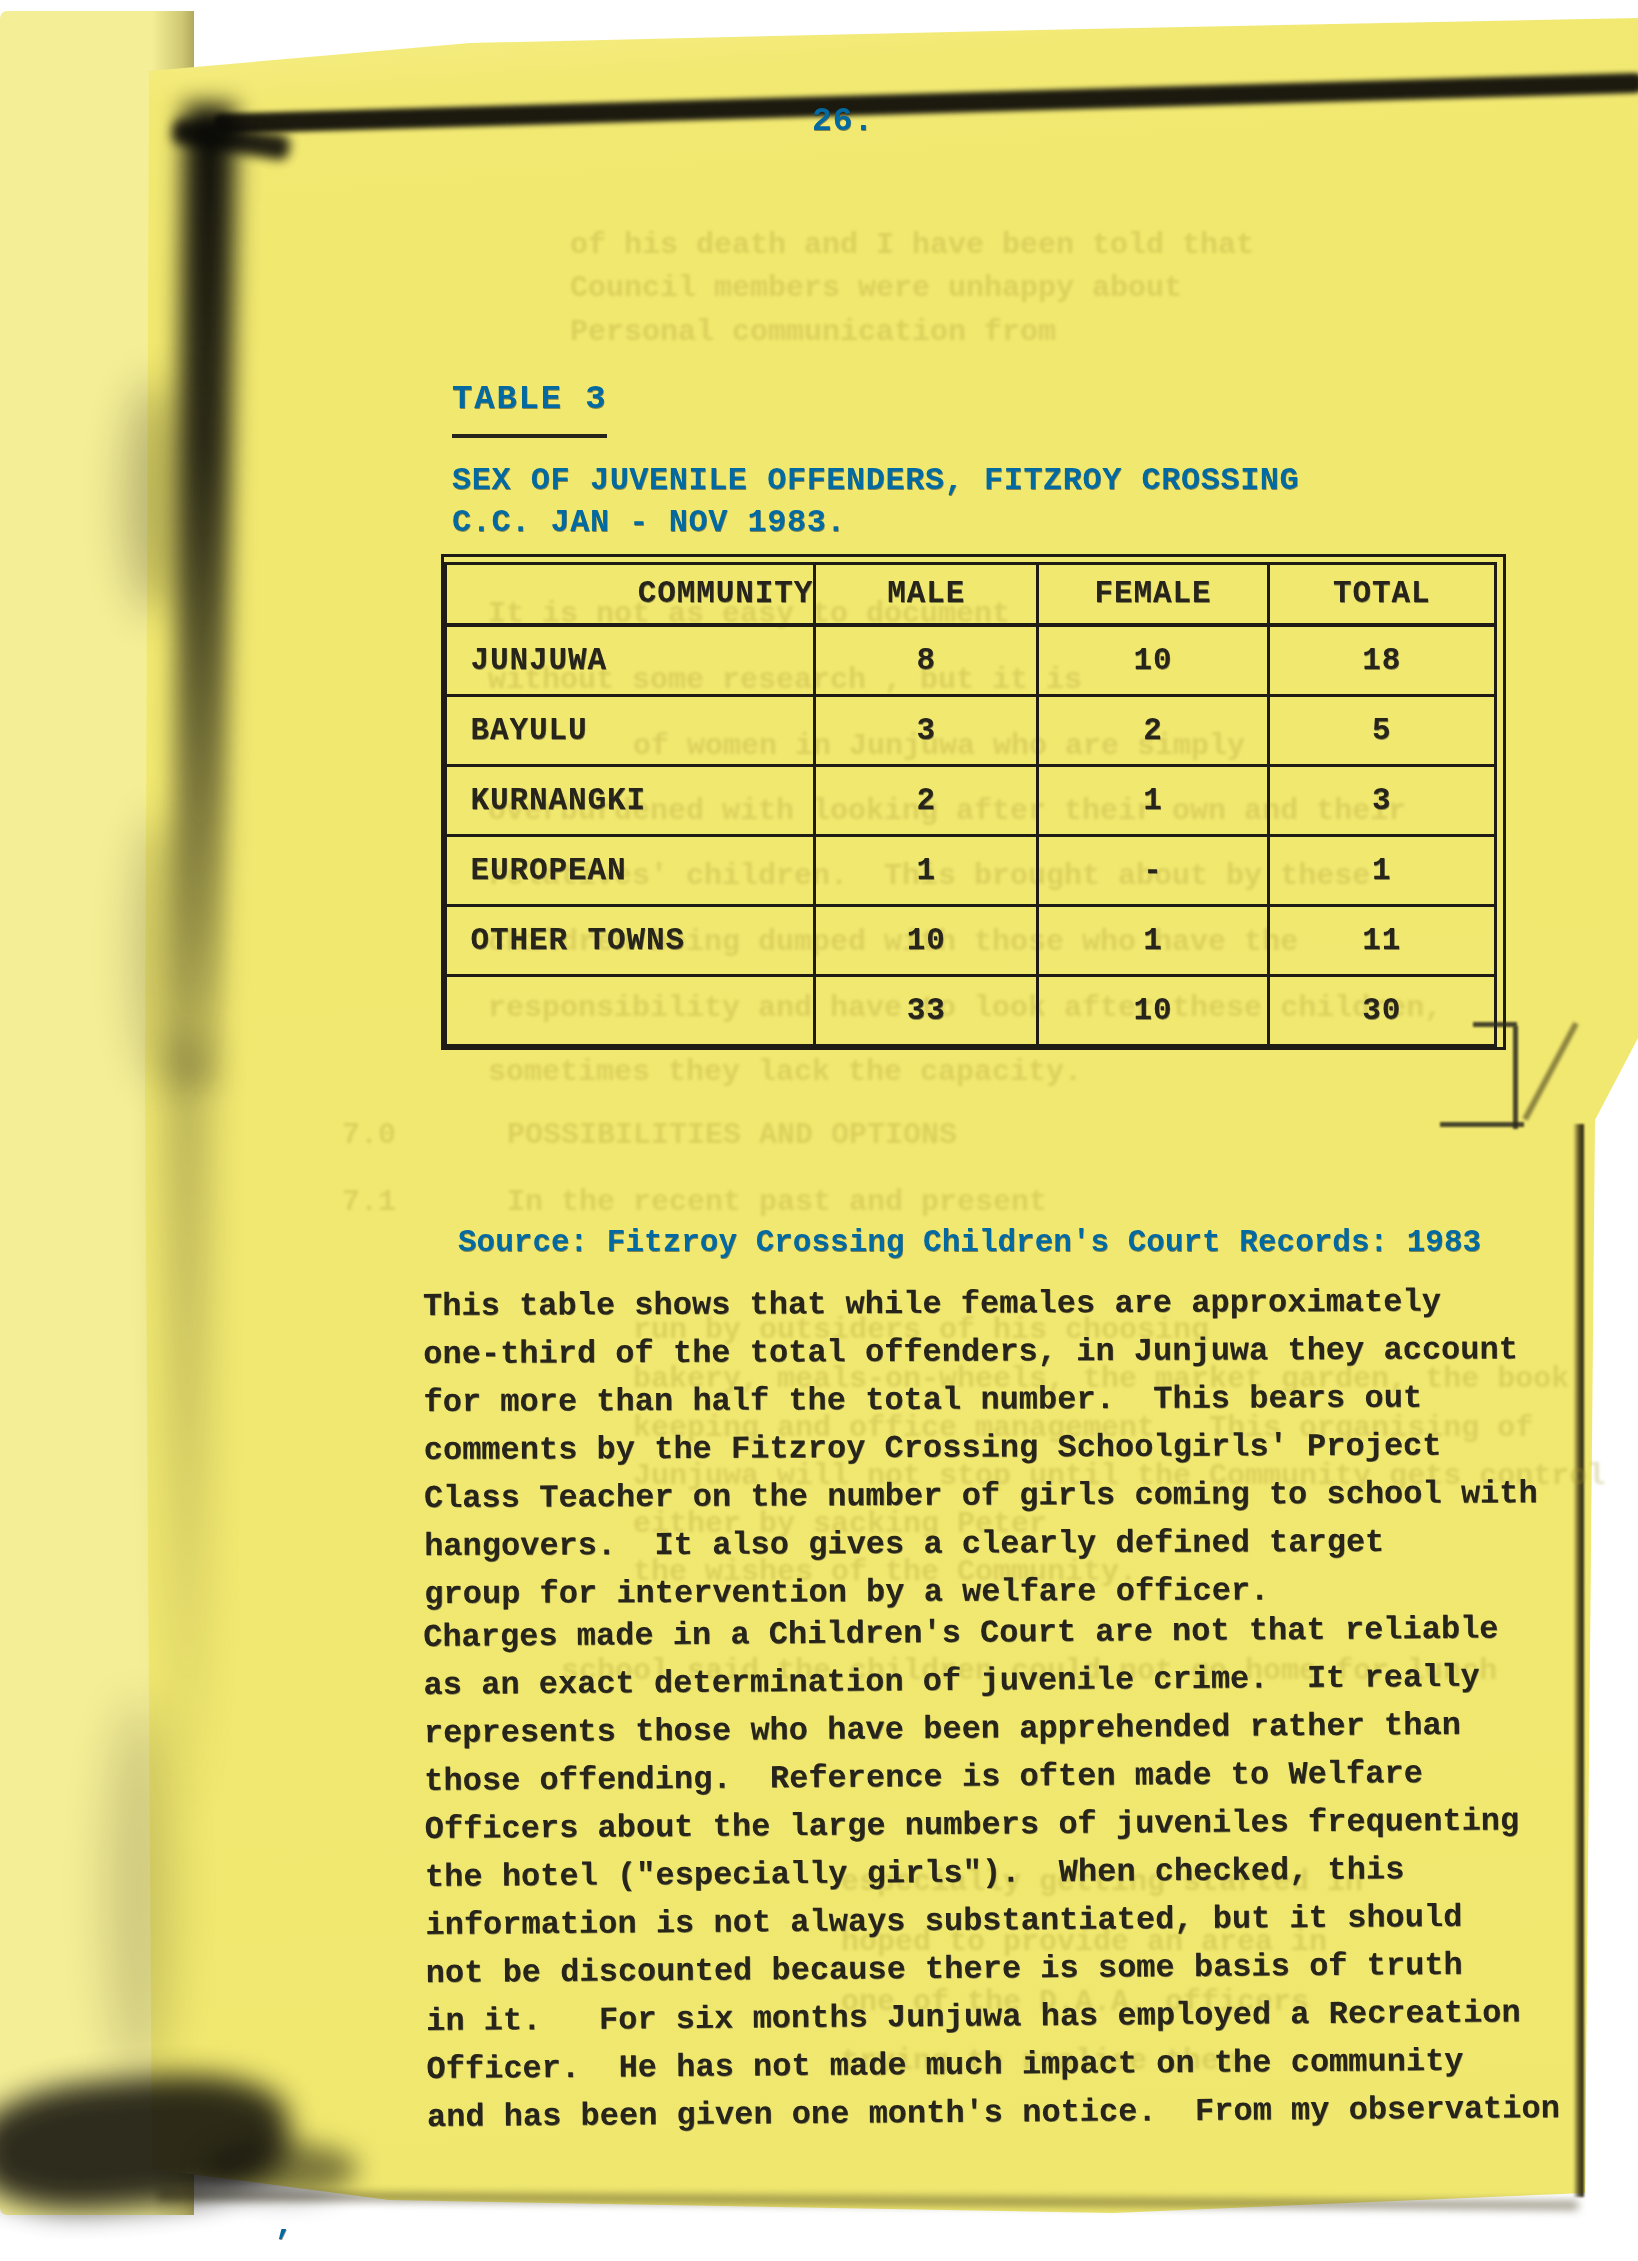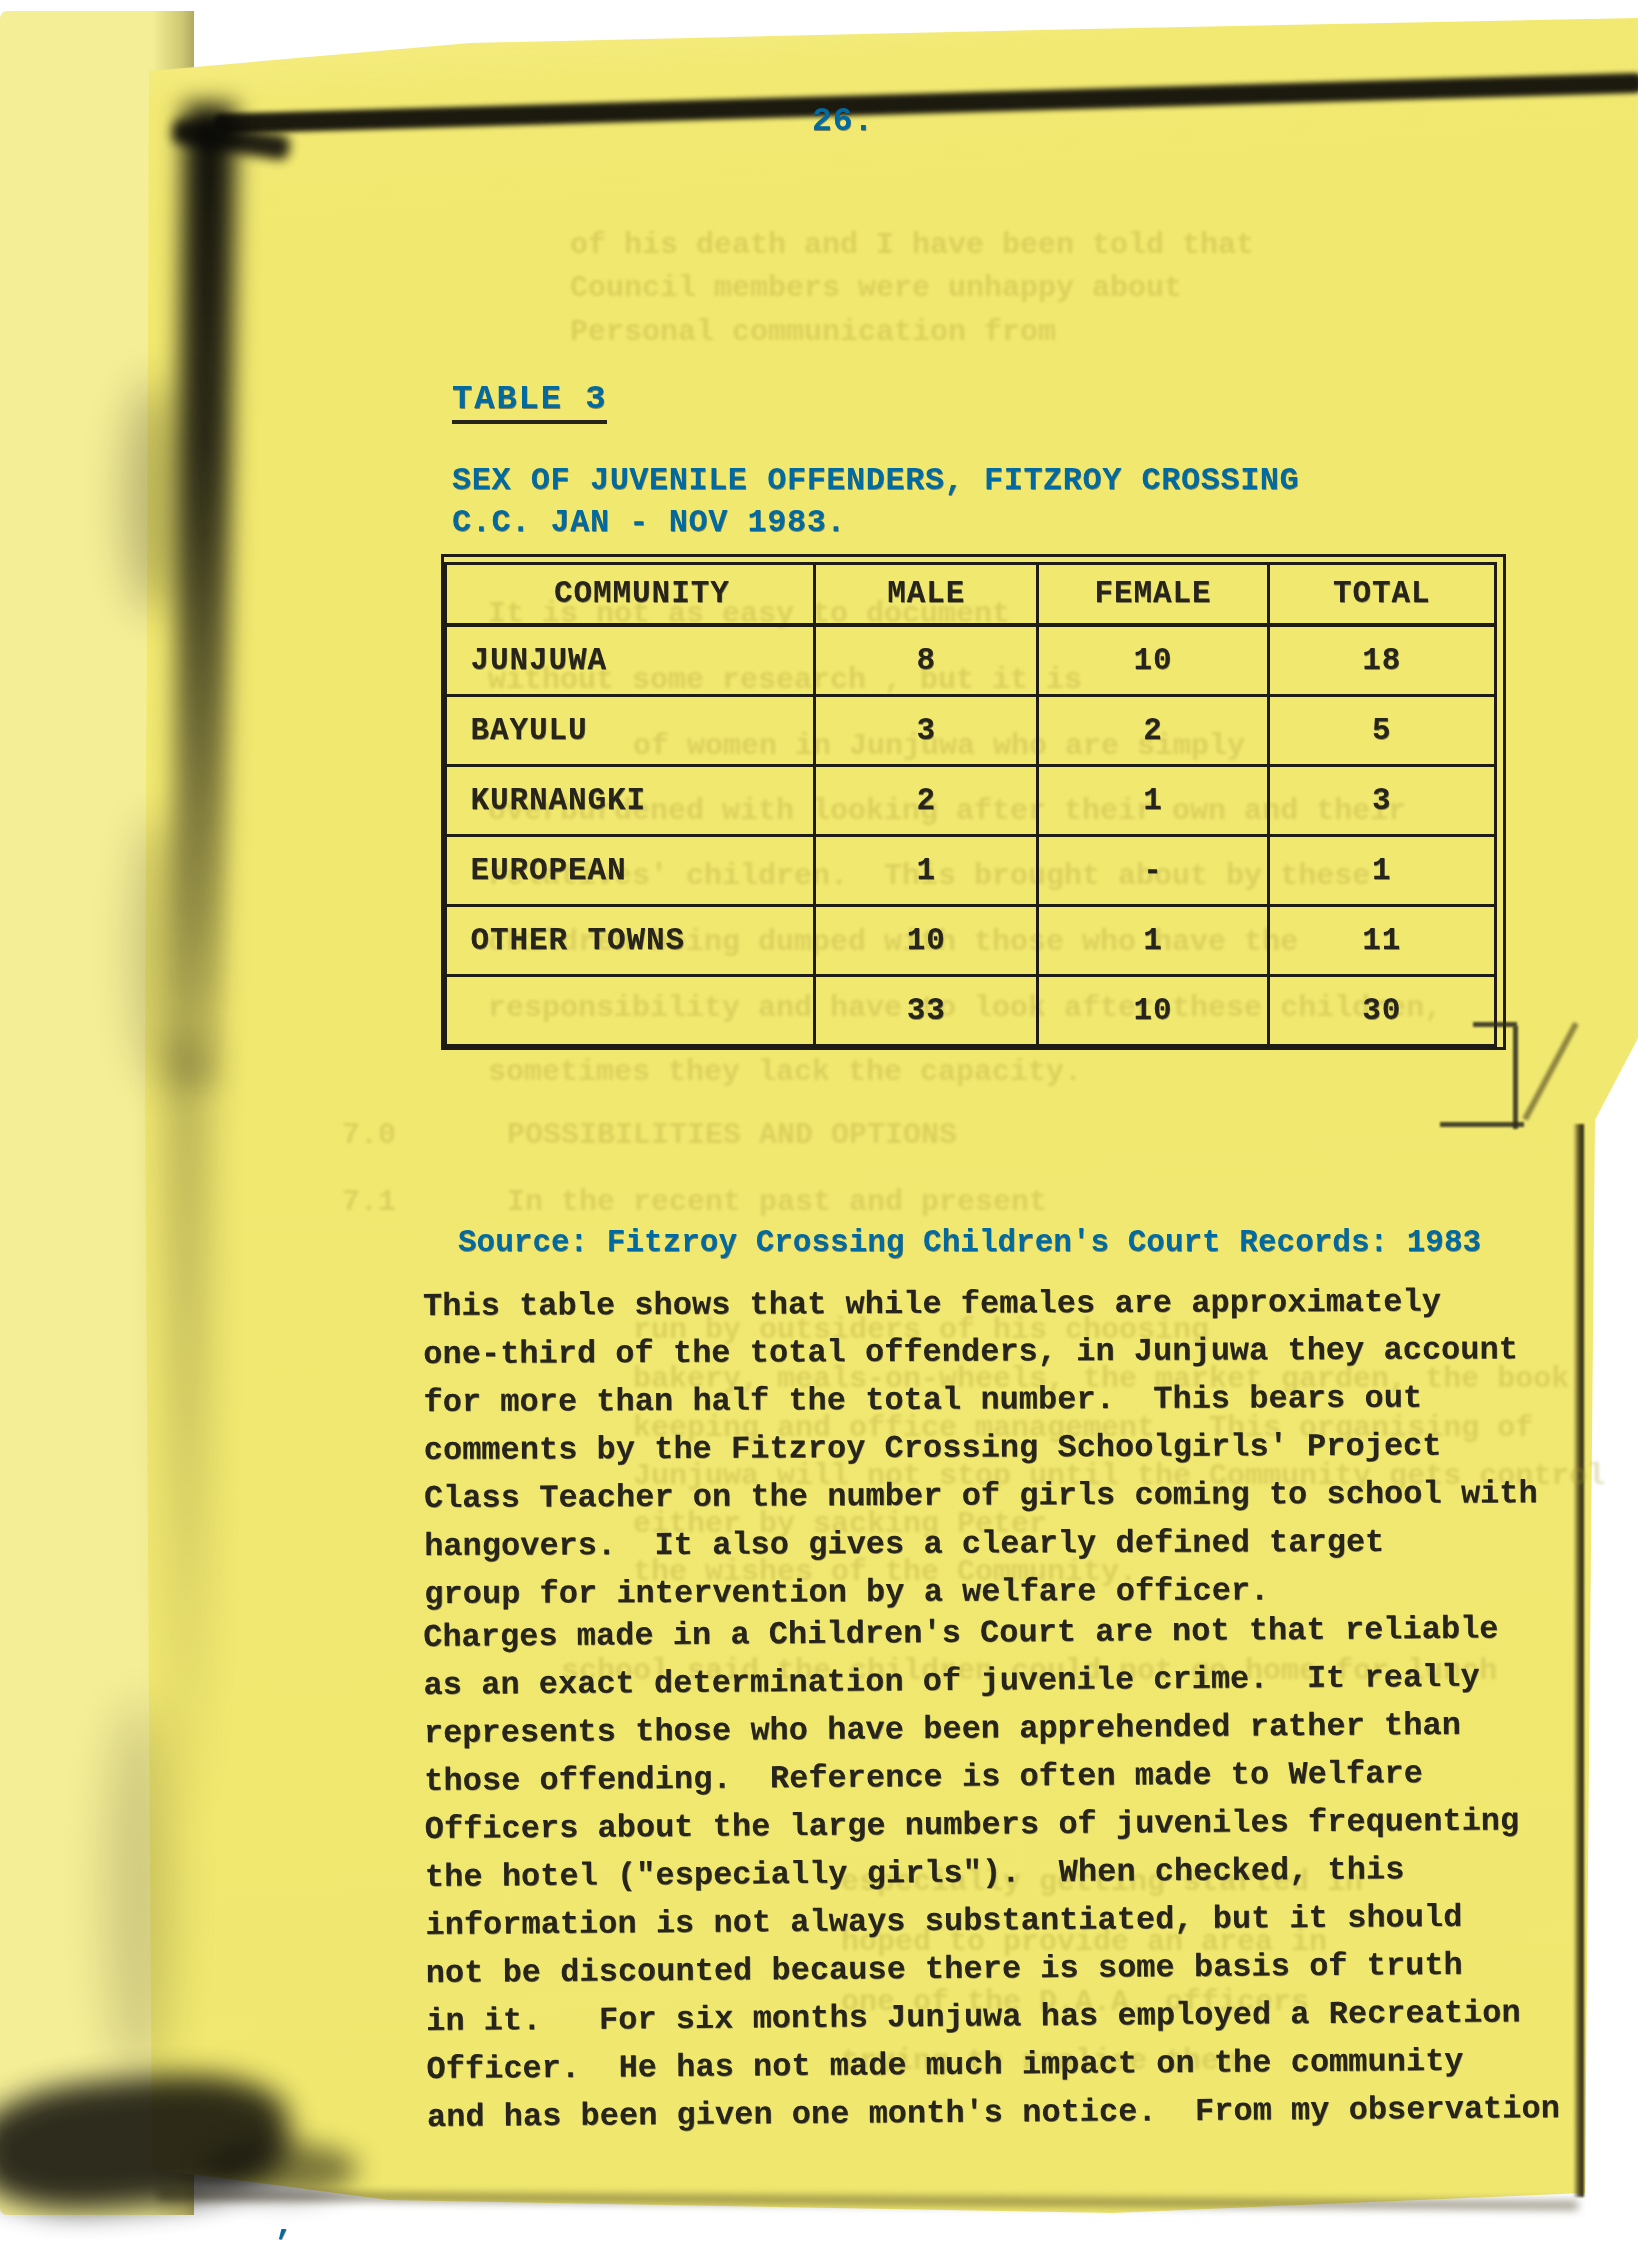--- a/index.html
+++ b/index.html
@@ -59,37 +59,37 @@
   .corner-bl{left:-22.6px;top:2079px;width:312px;height:127px;opacity:.85;filter:blur(14.5px);
     transform:rotate(-5deg);border-radius:40%;}
   .corner-bl2{left:204px;top:2142px;width:154px;height:54px;opacity:.5;filter:blur(12.7px);border-radius:50%;}
 
   
   .ink{color:#0369a1;text-shadow:0.5px 0.7px 0 rgba(38,36,27,0.5);font-weight:bold;}
   .abs{position:absolute;white-space:pre;}
 
   .page-number{left:812px;top:103px;font-size:33px;letter-spacing:0.9px;}
   .table-label{left:452px;top:380px;font-size:34px;letter-spacing:1.8px;
-    border-bottom:4.5px solid #26241b;padding-bottom:2px;}
+    border-bottom:4.5px solid #26241b;padding-bottom:16px;}
   .doc-title{left:452px;top:460px;font-size:32px;line-height:42px;letter-spacing:0.5px;}
   .source-line{left:458px;top:1225px;font-size:31px;}
 
   
   .tbl-wrap{position:absolute;left:441px;top:554px;width:1053px;
     border:3.6px solid #1e1c15;padding:4.5px 6.3px 0 0;}
   table.offenders{width:100%;border-collapse:collapse;table-layout:fixed;}
   table.offenders col.c1{width:364px}
   table.offenders col.c2{width:220px}
   table.offenders col.c3{width:227px}
   table.offenders col.c4{width:224px}
   table.offenders th,table.offenders td{
     border:3.6px solid #1e1c15;font-size:31px;font-weight:bold;color:#26241b;
     text-shadow:0.5px 0.7px 0 rgba(38,36,27,0.5);
     height:67px;padding:0;vertical-align:middle;letter-spacing:0.9px;}
-  table.offenders th{height:58px;text-align:center;padding-left:23.5px;border-bottom-width:4.5px;}
+  table.offenders th{height:58px;text-align:right;padding-left:23.5px;border-bottom-width:4.5px;}
   table.offenders th.num,table.offenders td.num{text-align:center;padding-left:0;}
   table.offenders td:first-child{padding-left:23.5px;text-align:left;}
   table.offenders tr{page-break-inside:avoid;}
   table.offenders{border-left:0;border-bottom:0;border-top:0;border-right:0;}
   table.offenders tr:first-child th{border-top:3.6px solid #1e1c15;}
 
   
   .para{position:absolute;font-size:32px;}
   .para .tline{height:48px;white-space:pre;color:#26241b;font-weight:bold;
     text-shadow:0.5px 0.7px 0 rgba(38,36,27,0.5);}

